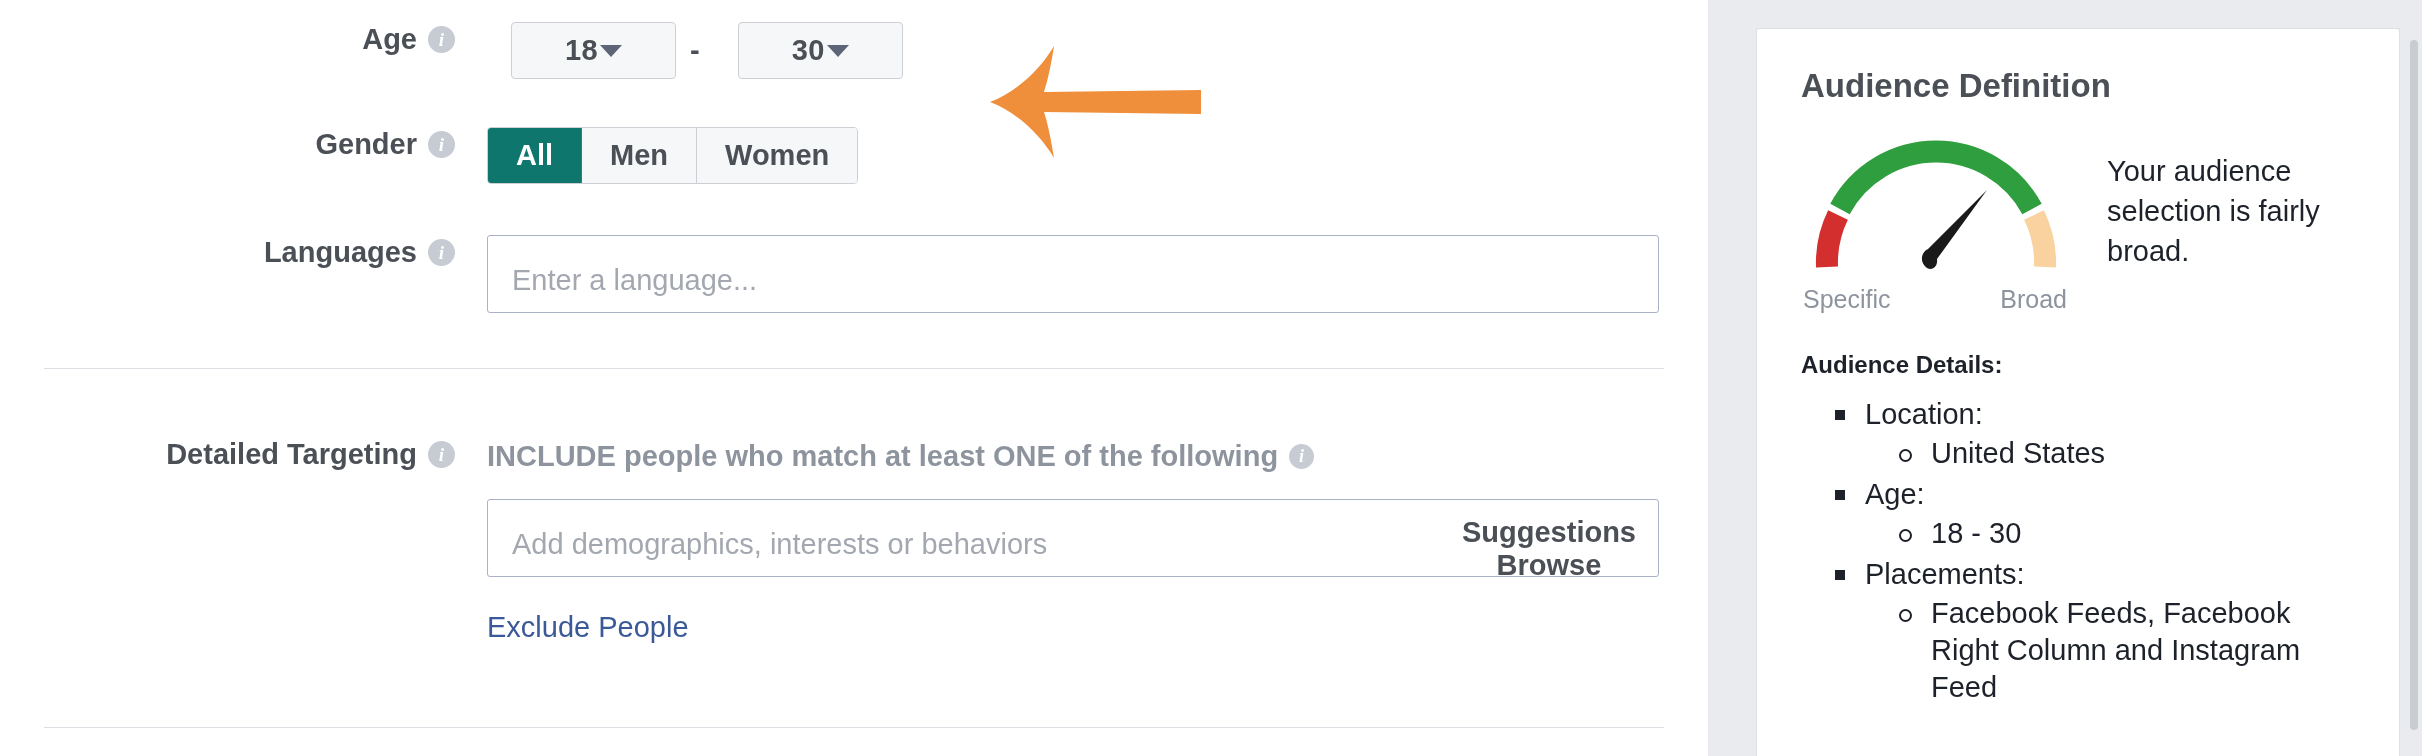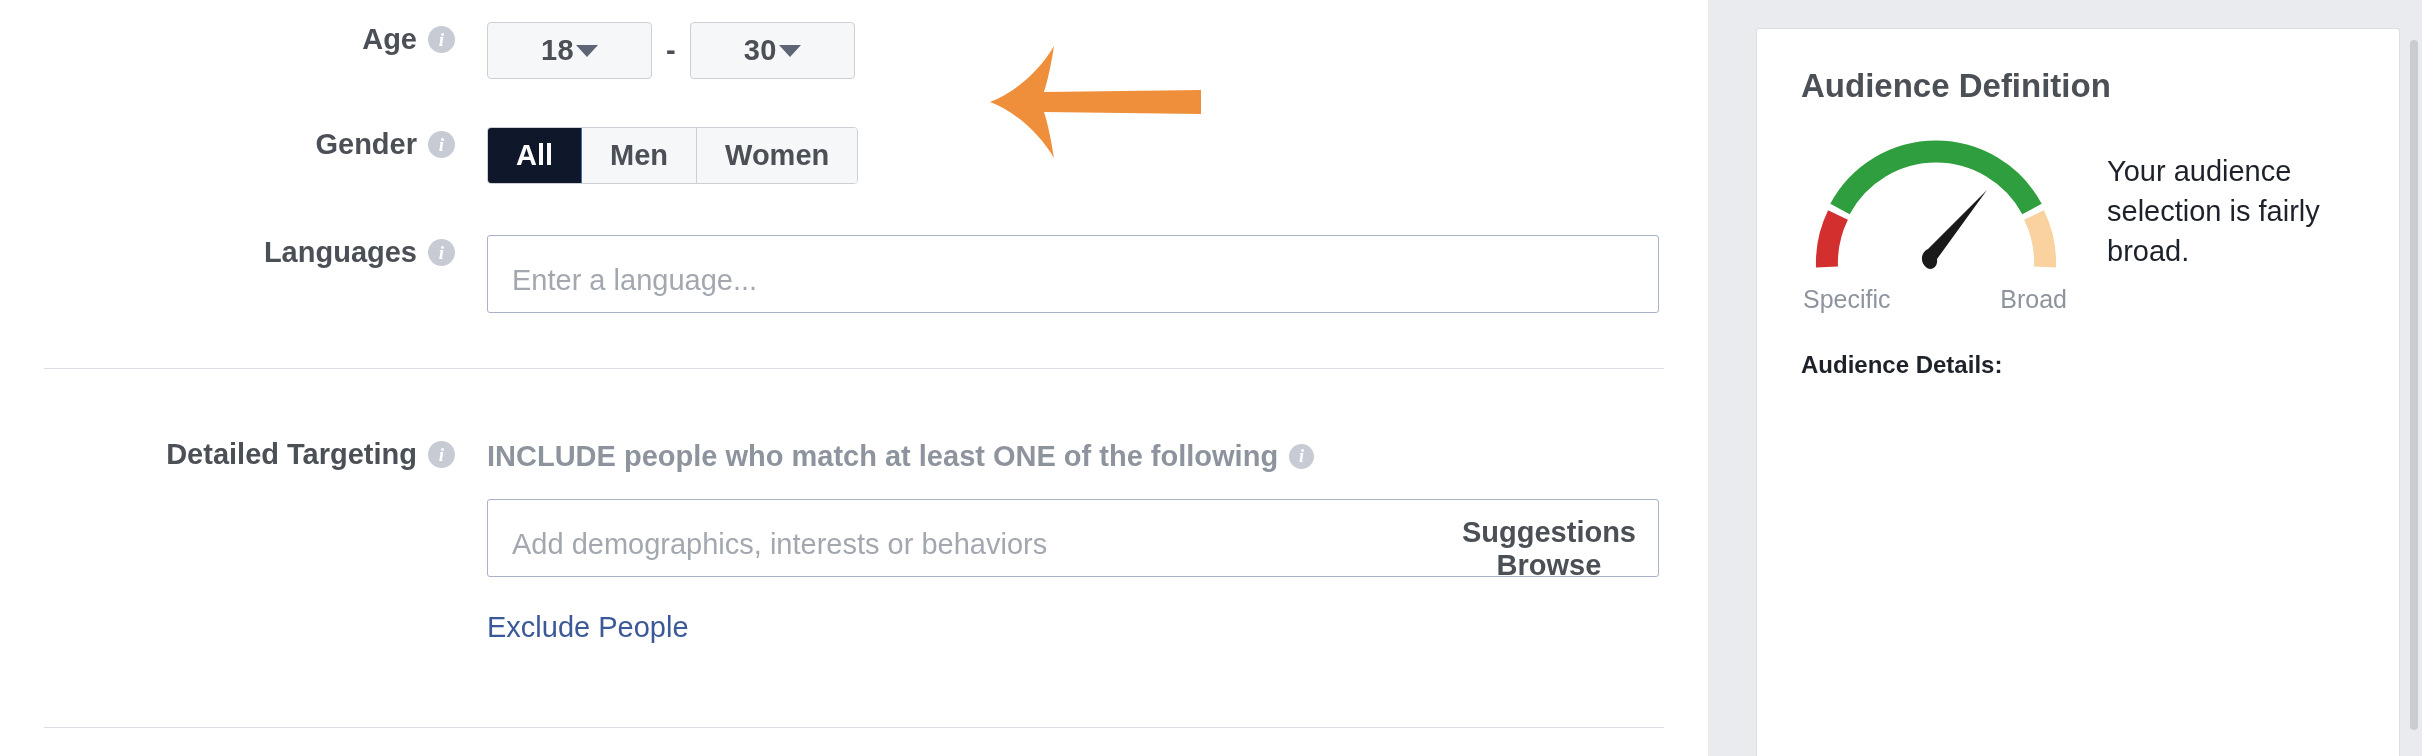--- a/index.html
+++ b/index.html
@@ -83,20 +83,21 @@
     border: 1px solid #ccd0d5;
     border-radius: 4px;
     height: 57px;
     min-width: 165px;
     display: flex;
     align-items: center;
     justify-content: center;
     gap: 2px;
     padding: 16px 26px;
     cursor: pointer;
+    margin-left: 24px;
   }
   .select-box .val {
     font-size: 29px;
     font-weight: bold;
     color: #4b4f56;
     letter-spacing: 0.3px;
   }
   .caret {
     width: 0; height: 0;
     border-left: 11px solid transparent;
@@ -130,21 +131,21 @@
     font-size: 29px;
     font-weight: bold;
     color: #4b4f56;
     background: #f6f7f9;
     border-right: 1px solid #ccd0d5;
     cursor: pointer;
     min-width: 80px;
   }
   .seg:last-child { border-right: none; }
   .seg.active {
-    background: #0f172a;
+    background: #0f766e;
     color: #ffffff;
     border-right-color: #4868b0;
   }
 
   
   #lang-row { top: 235px; left: 0; }
 
   .text-input {
     margin-left: 32px;
     width: 1172px;
@@ -486,18 +487,38 @@
           <div class="gauge-labels">
             <span>Specific</span>
             <span>Broad</span>
           </div>
         </div>
         <div class="gauge-msg">Your audience selection is fairly broad.</div>
       </div>
 
       <div class="details-title">Audience Details:</div>
 
+      <ul class="lvl1">
+        <li>
+          <span class="blabel">Location:</span>
+          <ul class="lvl2">
+            <li>United States</li>
+          </ul>
+        </li>
+        <li>
+          <span class="blabel">Age:</span>
+          <ul class="lvl2">
+            <li>18 - 30</li>
+          </ul>
+        </li>
+        <li>
+          <span class="blabel">Placements:</span>
+          <ul class="lvl2">
+            <li>Facebook Feeds, Facebook Right Column and Instagram Feed</li>
+          </ul>
+        </li>
+      </ul>
 
     </div>
     <div class="scroll-sliver"></div>
   </div>
 
 </div>
 
 </body></html>

